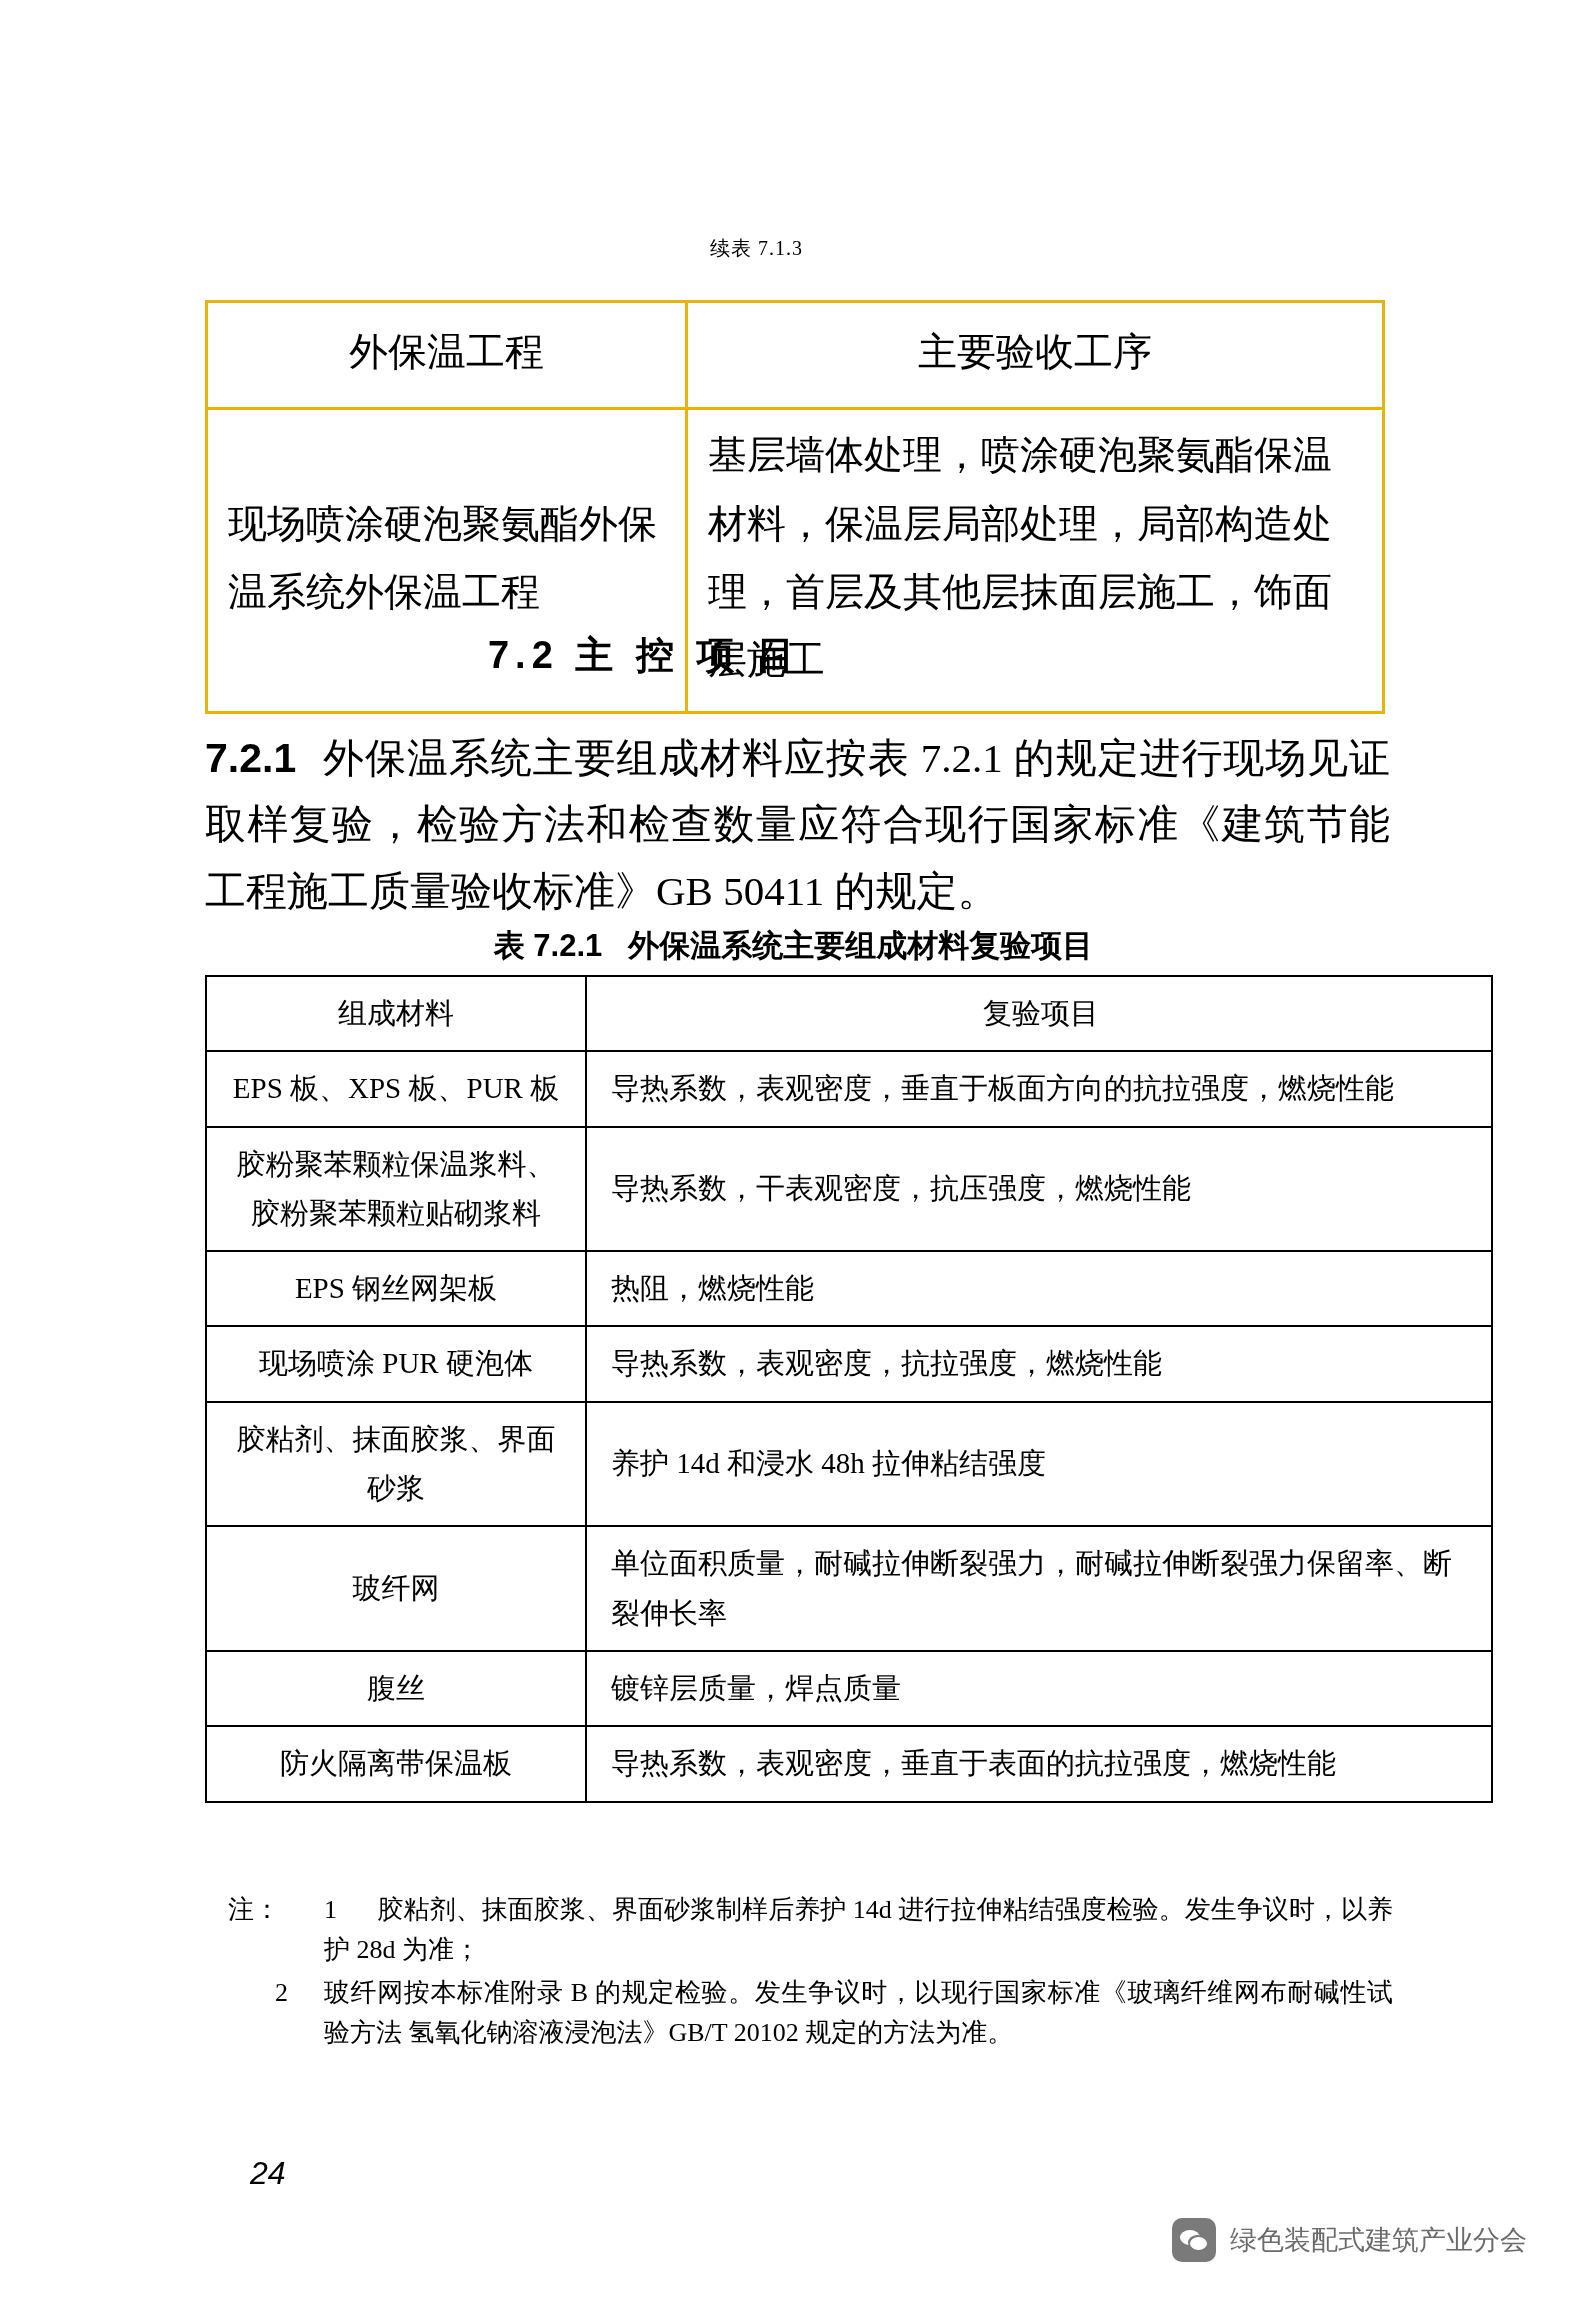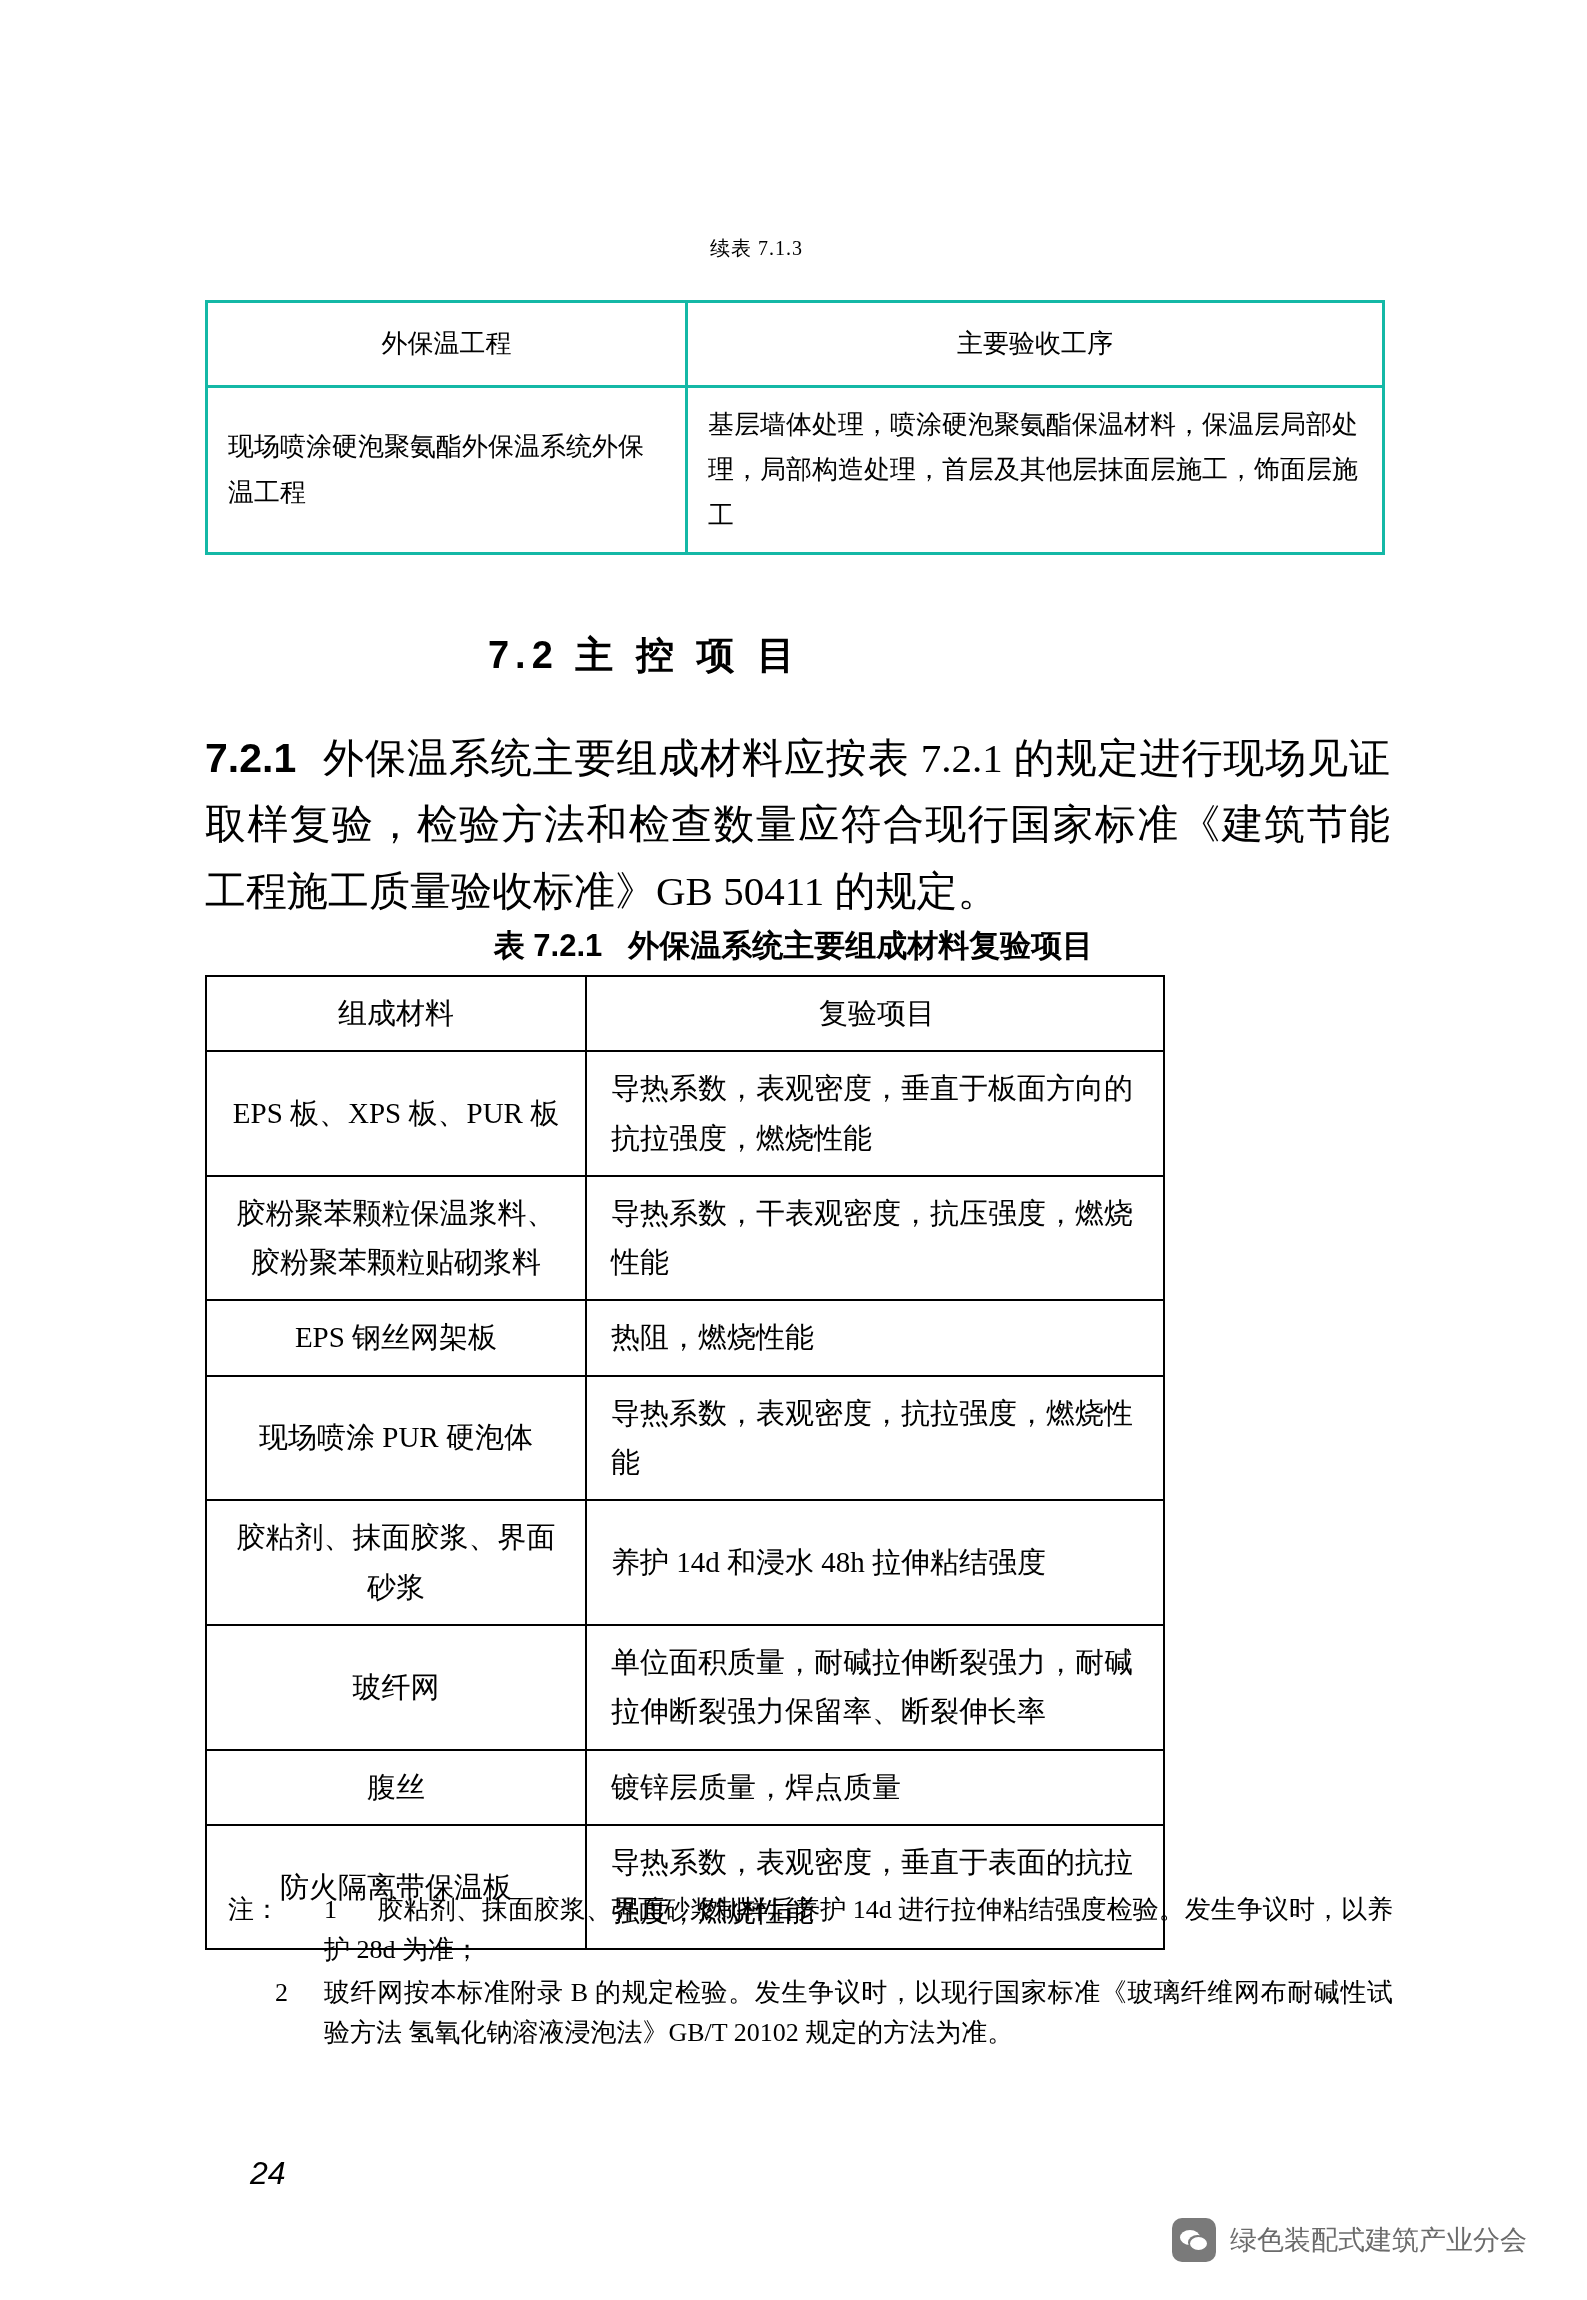--- a/index.html
+++ b/index.html
@@ -34,25 +34,26 @@
   
   .tbl1 {
     position: absolute;
     left: 205px;
     top: 300px;
     width: 1180px;
     border-collapse: collapse;
     table-layout: fixed;
   }
   .tbl1 td {
-    border: 2px solid #14b8a6;
-    font-size: 26px;
+    border: 2px solid #eab308;
+    font-size: 39px;
     line-height: 1.75;
     padding: 14px 20px;
     vertical-align: middle;
+    font-family: Liberation Mono, monospace;
   }
   .tbl1 .outer-l, .tbl1 .outer-r { border-width: 3px; }
   .tbl1 .hdr { text-align: center; padding: 18px 10px; }
   .tbl1 .c1 { width: 480px; }
 
   
   .sec-head {
     position: absolute;
     left: 0;
     top: 630px;
@@ -92,21 +93,21 @@
     font-weight: bold;
     font-family: "Liberation Sans", "DejaVu Sans", sans-serif;
   }
   .tbl2-caption .gap { display: inline-block; width: 26px; }
 
   
   .tbl2 {
     position: absolute;
     left: 205px;
     top: 975px;
-    width: 960px;
+    width: 1288px;
     border-collapse: collapse;
     table-layout: fixed;
   }
   .tbl2 td {
     border: 2px solid #000;
     font-size: 29px;
     line-height: 1.7;
     padding: 12px 16px;
     vertical-align: middle;
   }

